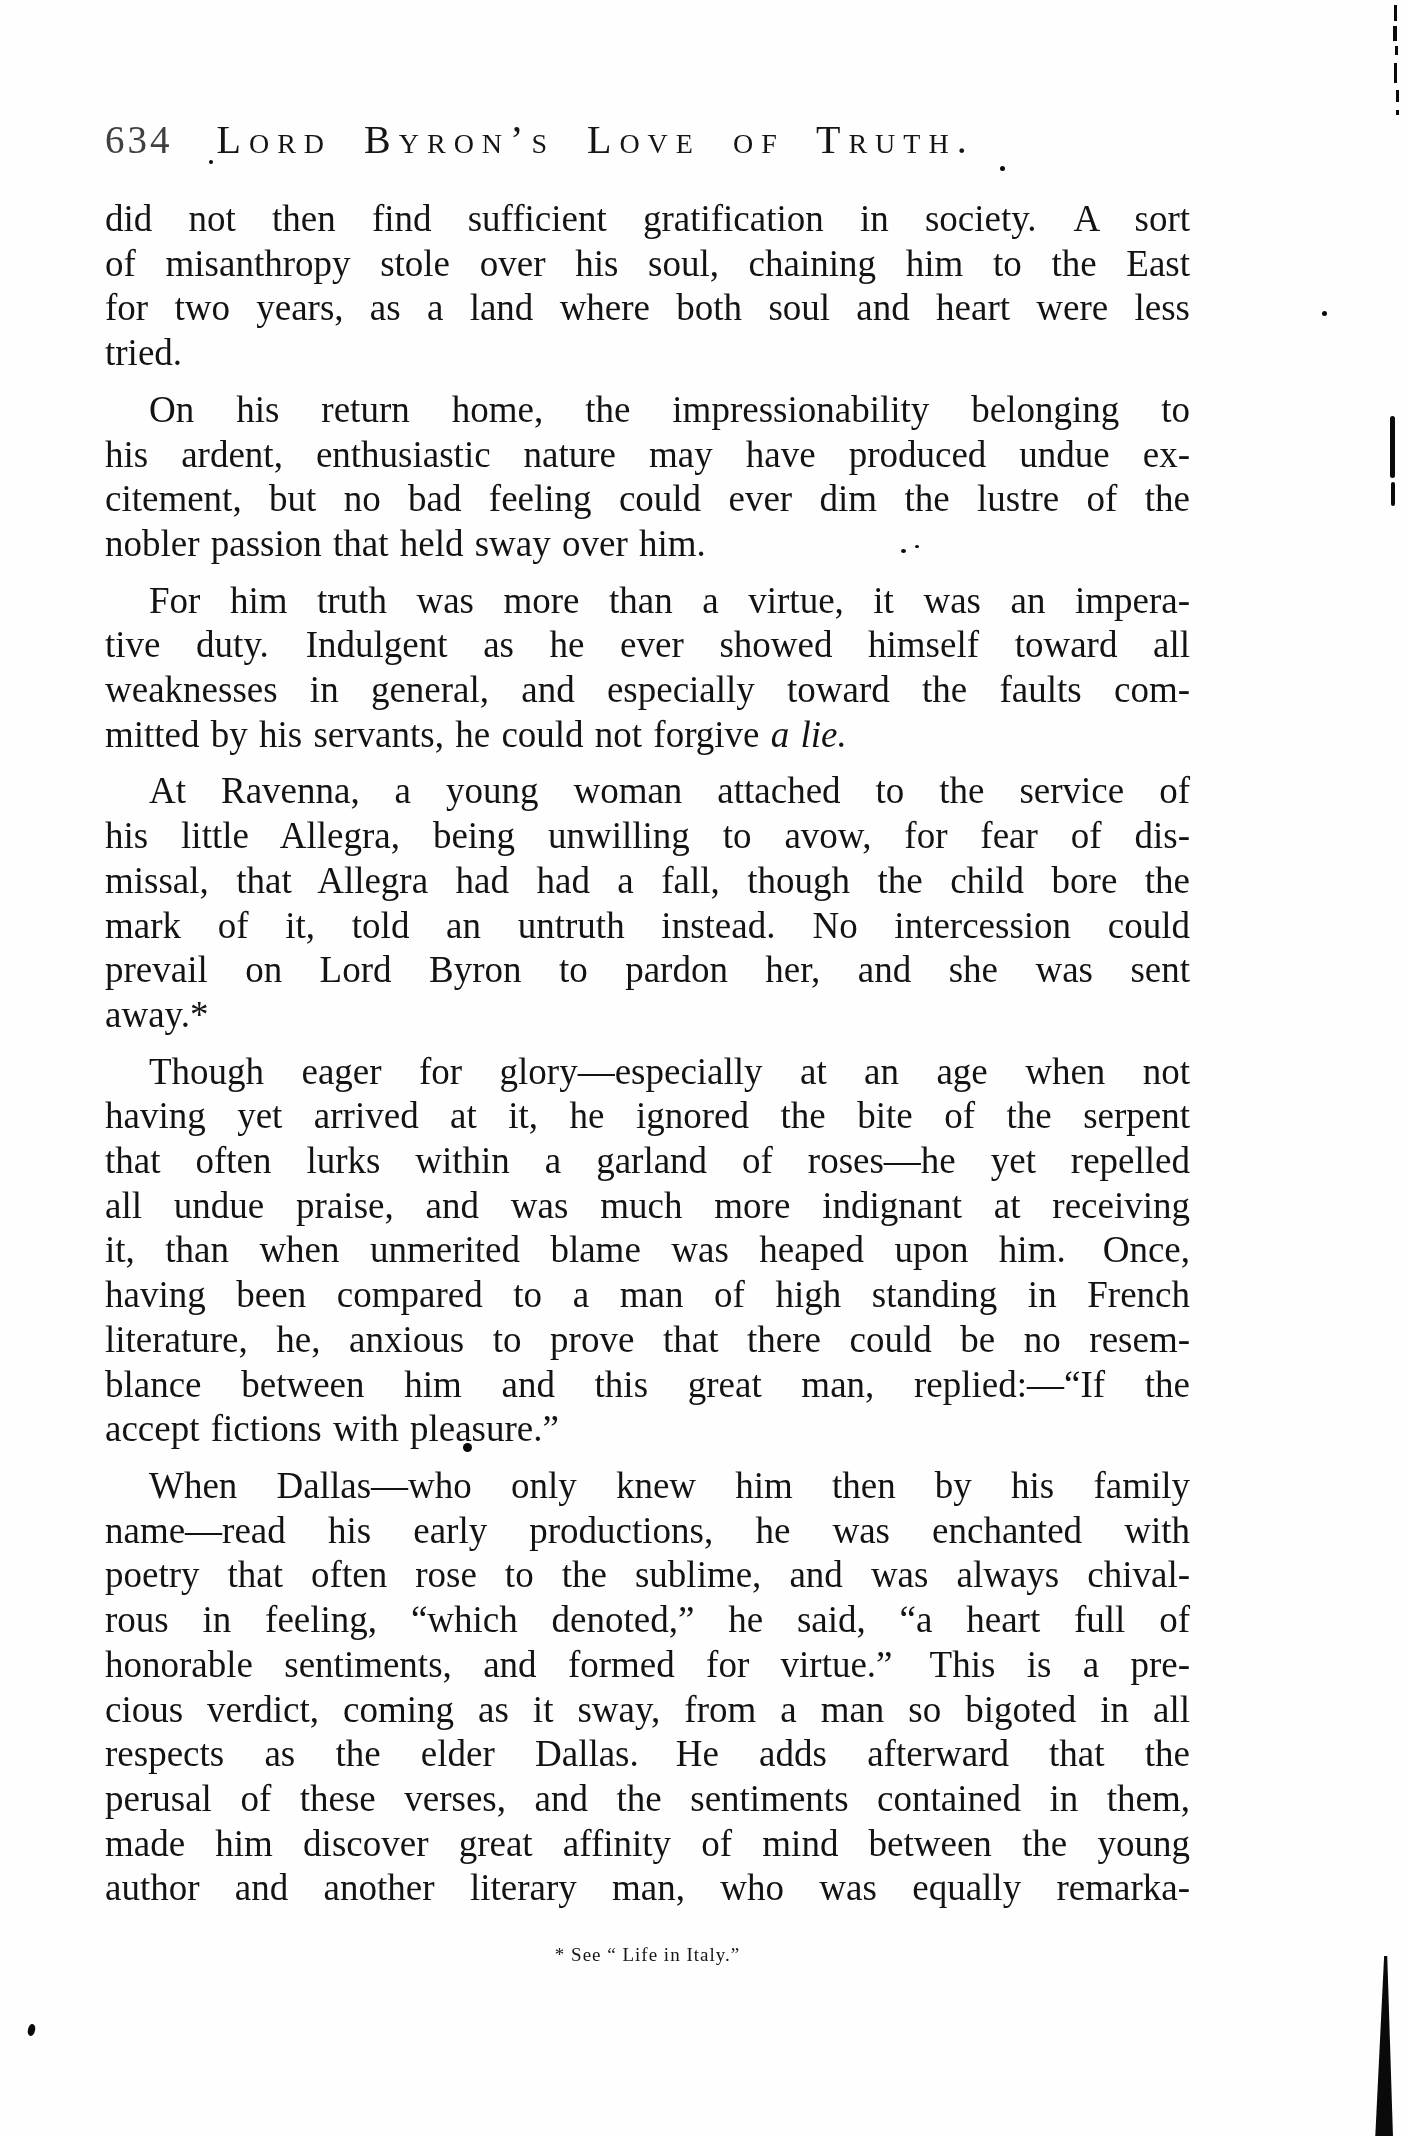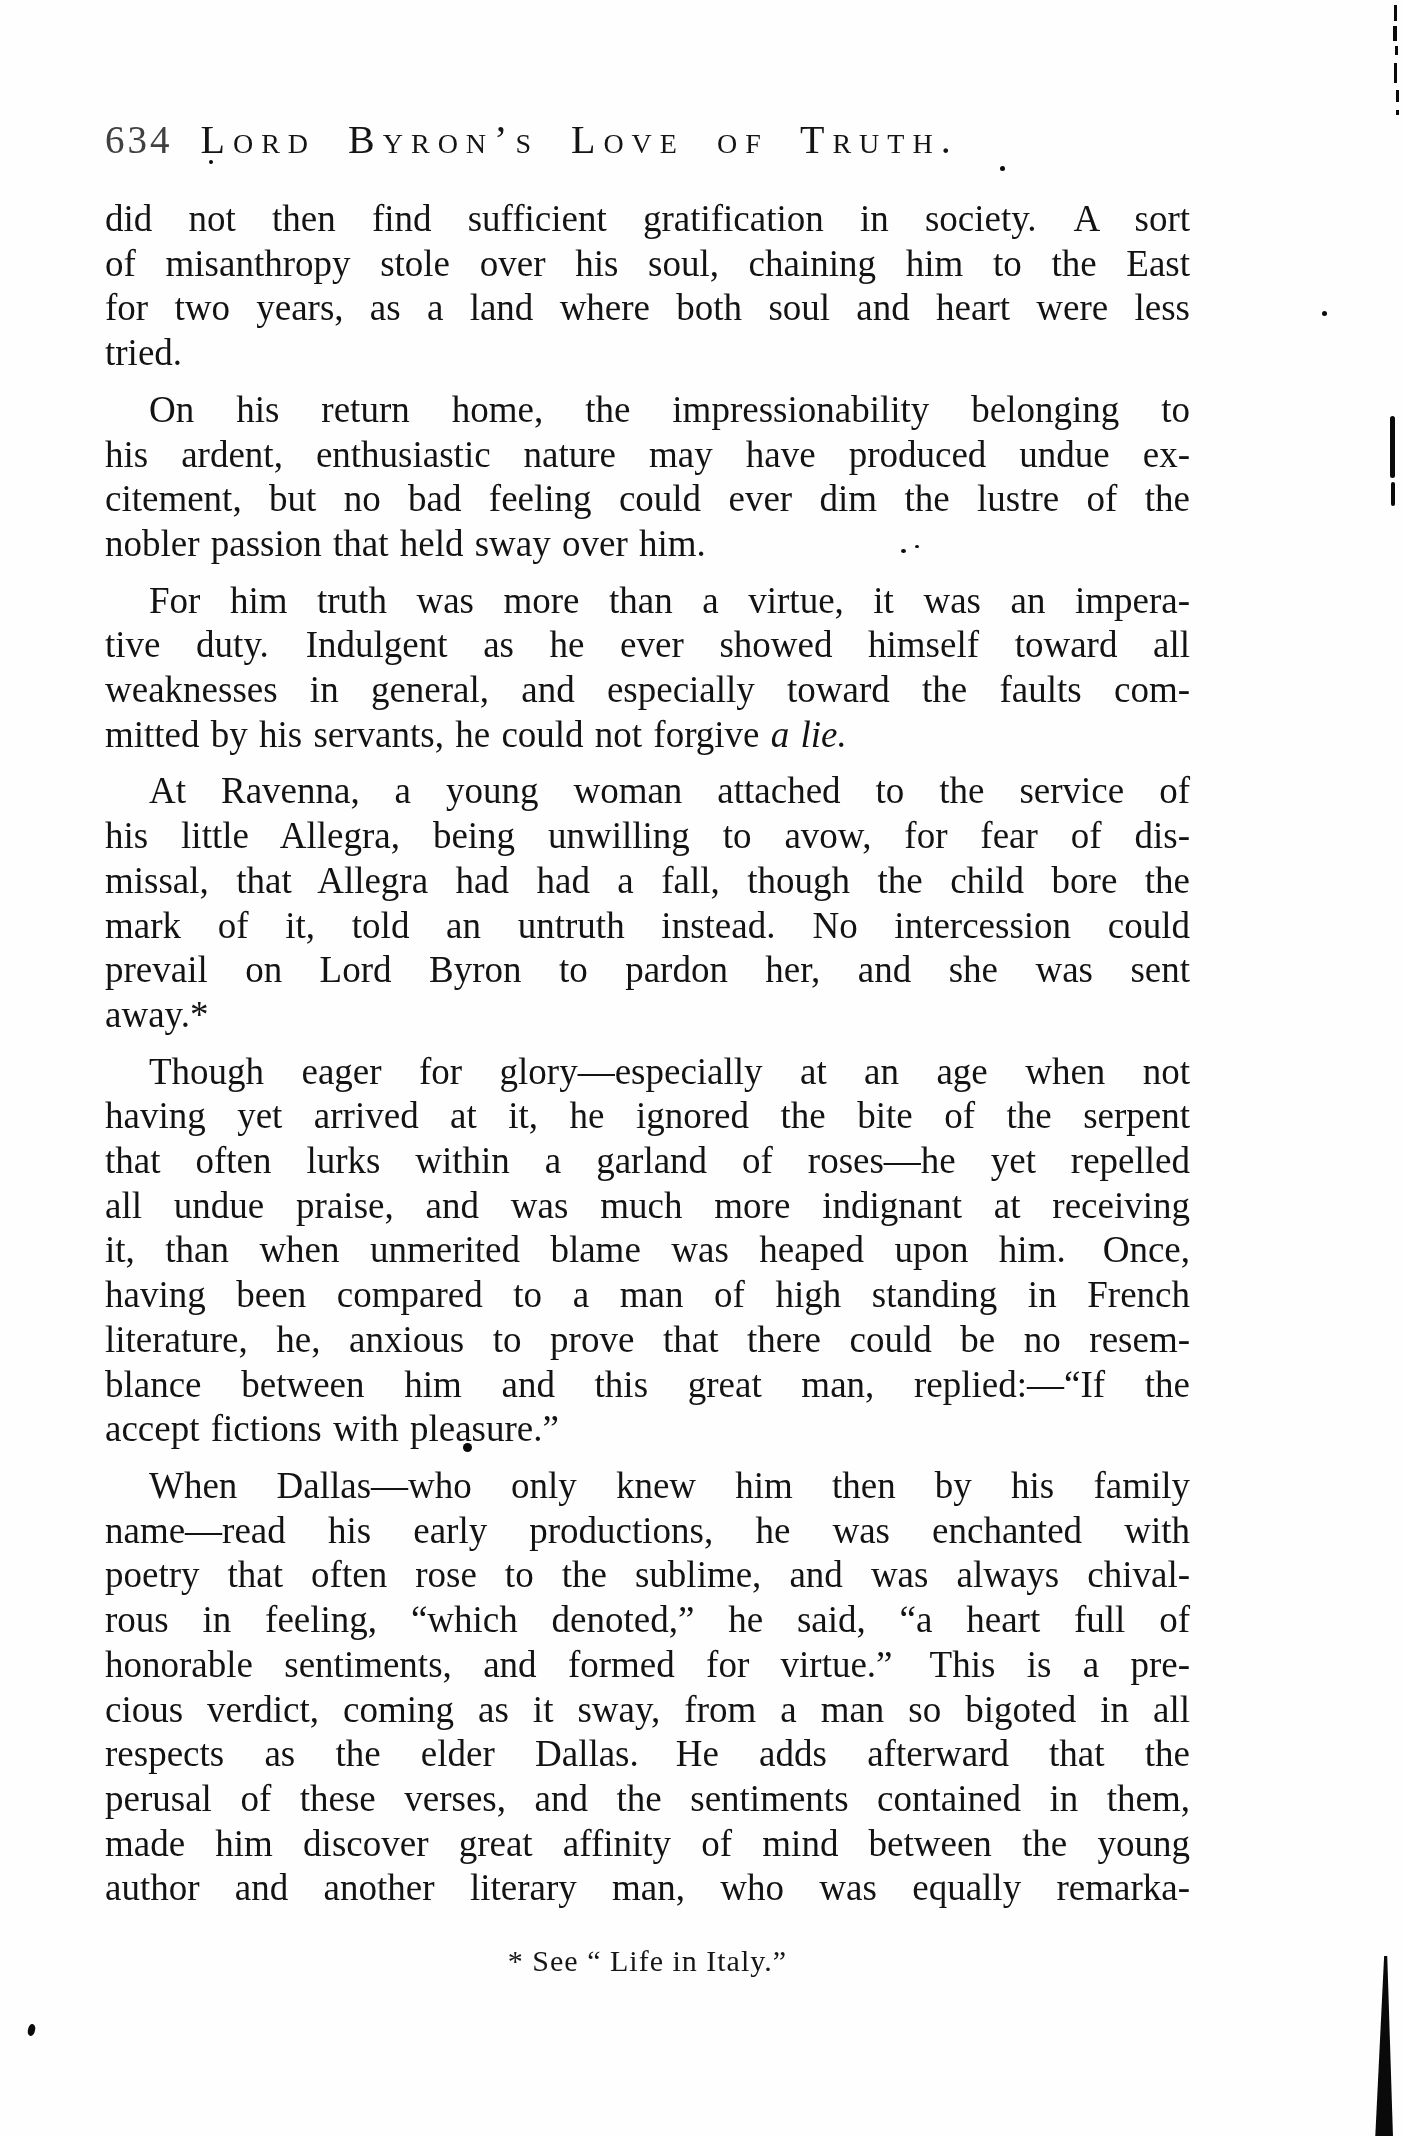--- a/index.html
+++ b/index.html
@@ -13,21 +13,21 @@
 
   
   .header{
     position:absolute;top:116px;left:105px;width:1085px;
     display:flex;align-items:baseline;white-space:nowrap;
   }
   .page-number{
     font-size:39px;letter-spacing:3px;color:#404040;
   }
   .title{
-    margin-left:28px;
+    margin-left:44px;
     font-variant:small-caps;
     font-size:40px;
     letter-spacing:8px;
     word-spacing:14px;
     color:#151515;
   }
 
   
   .text-block{
     position:absolute;top:197px;left:105px;width:1085px;
@@ -43,21 +43,21 @@
   .line.last{
     text-align:right;
     text-align-last:left;
   }
   .line.indent{text-indent:44px;margin-top:12px;}
   .italic{font-style:italic;}
 
   
   .footnote{
     position:absolute;top:1944px;left:105px;width:1085px;
-    text-align:center;font-size:30px;letter-spacing:1px;
+    text-align:center;font-size:19px;letter-spacing:1px;
     color:#161616;
   }
 
   
   .artifact{position:absolute;background:#0a0a0a;}
   .round{border-radius:50%;}
   .a-dash1{left:1394px;top:5px;width:3px;height:16px;}
   .a-dash2{left:1393px;top:26px;width:4px;height:15px;}
   .a-dash3{left:1395px;top:46px;width:3px;height:9px;}
   .a-dash4{left:1394px;top:63px;width:3px;height:20px;}

